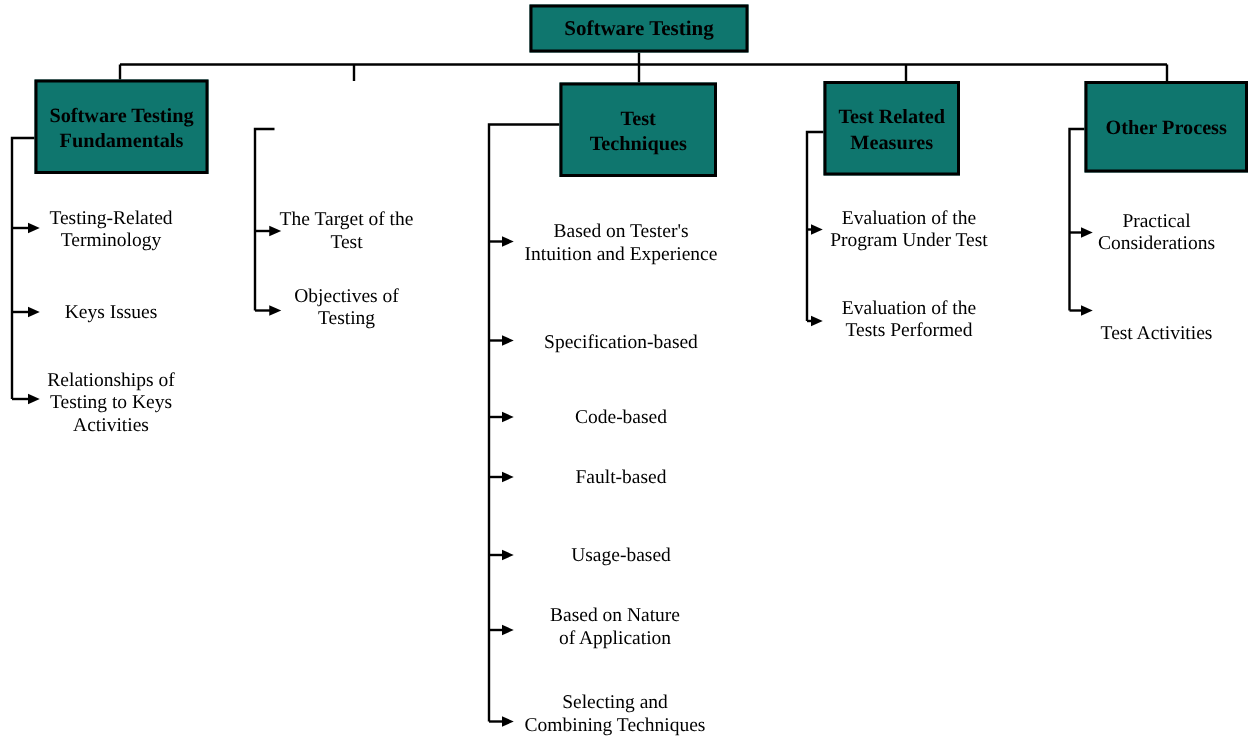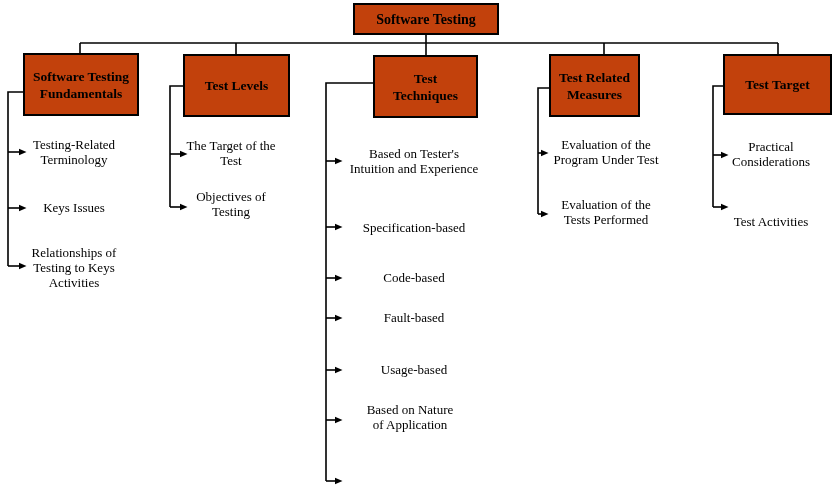--- a/index.html
+++ b/index.html
@@ -2,21 +2,21 @@
 <html><head>
 <meta charset="utf-8">
 <style>
   html,body{margin:0;padding:0;background:#ffffff;}
   .canvas{
     position:relative;width:840px;height:498px;background:#ffffff;
     font-family:"Liberation Serif", serif;color:#000000;overflow:hidden;
   }
   .connectors{position:absolute;left:0;top:0;width:840px;height:498px;}
   .node{
-    position:absolute;box-sizing:border-box;border:2px solid #000000;background:#c2410c;
+    position:absolute;box-sizing:border-box;border:2px solid #000000;background:#0f766e;
     display:flex;align-items:center;justify-content:center;
     text-align:center;font-weight:bold;white-space:pre-line;
   }
   .root-node{font-size:14px;line-height:17px;}
   .branch-node{font-size:13.5px;line-height:17px;}
   .leaf{
     position:absolute;text-align:center;font-size:13px;line-height:15px;
     white-space:pre-line;
   }
 </style>
@@ -72,26 +72,25 @@
         <path marker-end="url(#ah)" d="M713 155 L721 155"></path>
         <path marker-end="url(#ah)" d="M713 207 L721 207"></path>
       </g>
     </g>
   </svg>
 
   <div class="node root-node" style="left:353px;top:3px;width:146px;height:32px;">Software Testing</div>
 
   <div class="node branch-node" style="left:23px;top:53px;width:116px;height:63px;">Software Testing
 Fundamentals</div>
-  <div class="node branch-node" style="left:183px;top:54px;width:107px;height:63px;">Test Levels</div>
   <div class="node branch-node" style="left:373px;top:55px;width:105px;height:63px;">Test
 Techniques</div>
   <div class="node branch-node" style="left:549px;top:54px;width:91px;height:63px;">Test Related
 Measures</div>
-  <div class="node branch-node" style="left:723px;top:54px;width:109px;height:61px;">Test Target</div>
+  <div class="node branch-node" style="left:723px;top:54px;width:109px;height:61px;">Other Process</div>
 
   <div class="leaf" style="left:14px;top:137px;width:120px;">Testing-Related
 Terminology</div>
   <div class="leaf" style="left:14px;top:200px;width:120px;">Keys Issues</div>
   <div class="leaf" style="left:14px;top:245px;width:120px;">Relationships of
 Testing to Keys
 Activities</div>
 
   <div class="leaf" style="left:171px;top:138px;width:120px;">The Target of the
 Test</div>
@@ -99,20 +98,22 @@
 Intuition and Experience</div>
 
   <div class="leaf" style="left:171px;top:189px;width:120px;">Objectives of
 Testing</div>
   <div class="leaf" style="left:336px;top:220px;width:156px;">Specification-based</div>
   <div class="leaf" style="left:336px;top:270px;width:156px;">Code-based</div>
   <div class="leaf" style="left:336px;top:310px;width:156px;">Fault-based</div>
   <div class="leaf" style="left:336px;top:362px;width:156px;">Usage-based</div>
   <div class="leaf" style="left:332px;top:402px;width:156px;">Based on Nature
 of Application</div>
+  <div class="leaf" style="left:332px;top:460px;width:156px;">Selecting and
+Combining Techniques</div>
 
   <div class="leaf" style="left:536px;top:137px;width:140px;">Evaluation of the
 Program Under Test</div>
   <div class="leaf" style="left:536px;top:197px;width:140px;">Evaluation of the
 Tests Performed</div>
 
   <div class="leaf" style="left:711px;top:139px;width:120px;">Practical
 Considerations</div>
   <div class="leaf" style="left:711px;top:214px;width:120px;">Test Activities</div>
 

